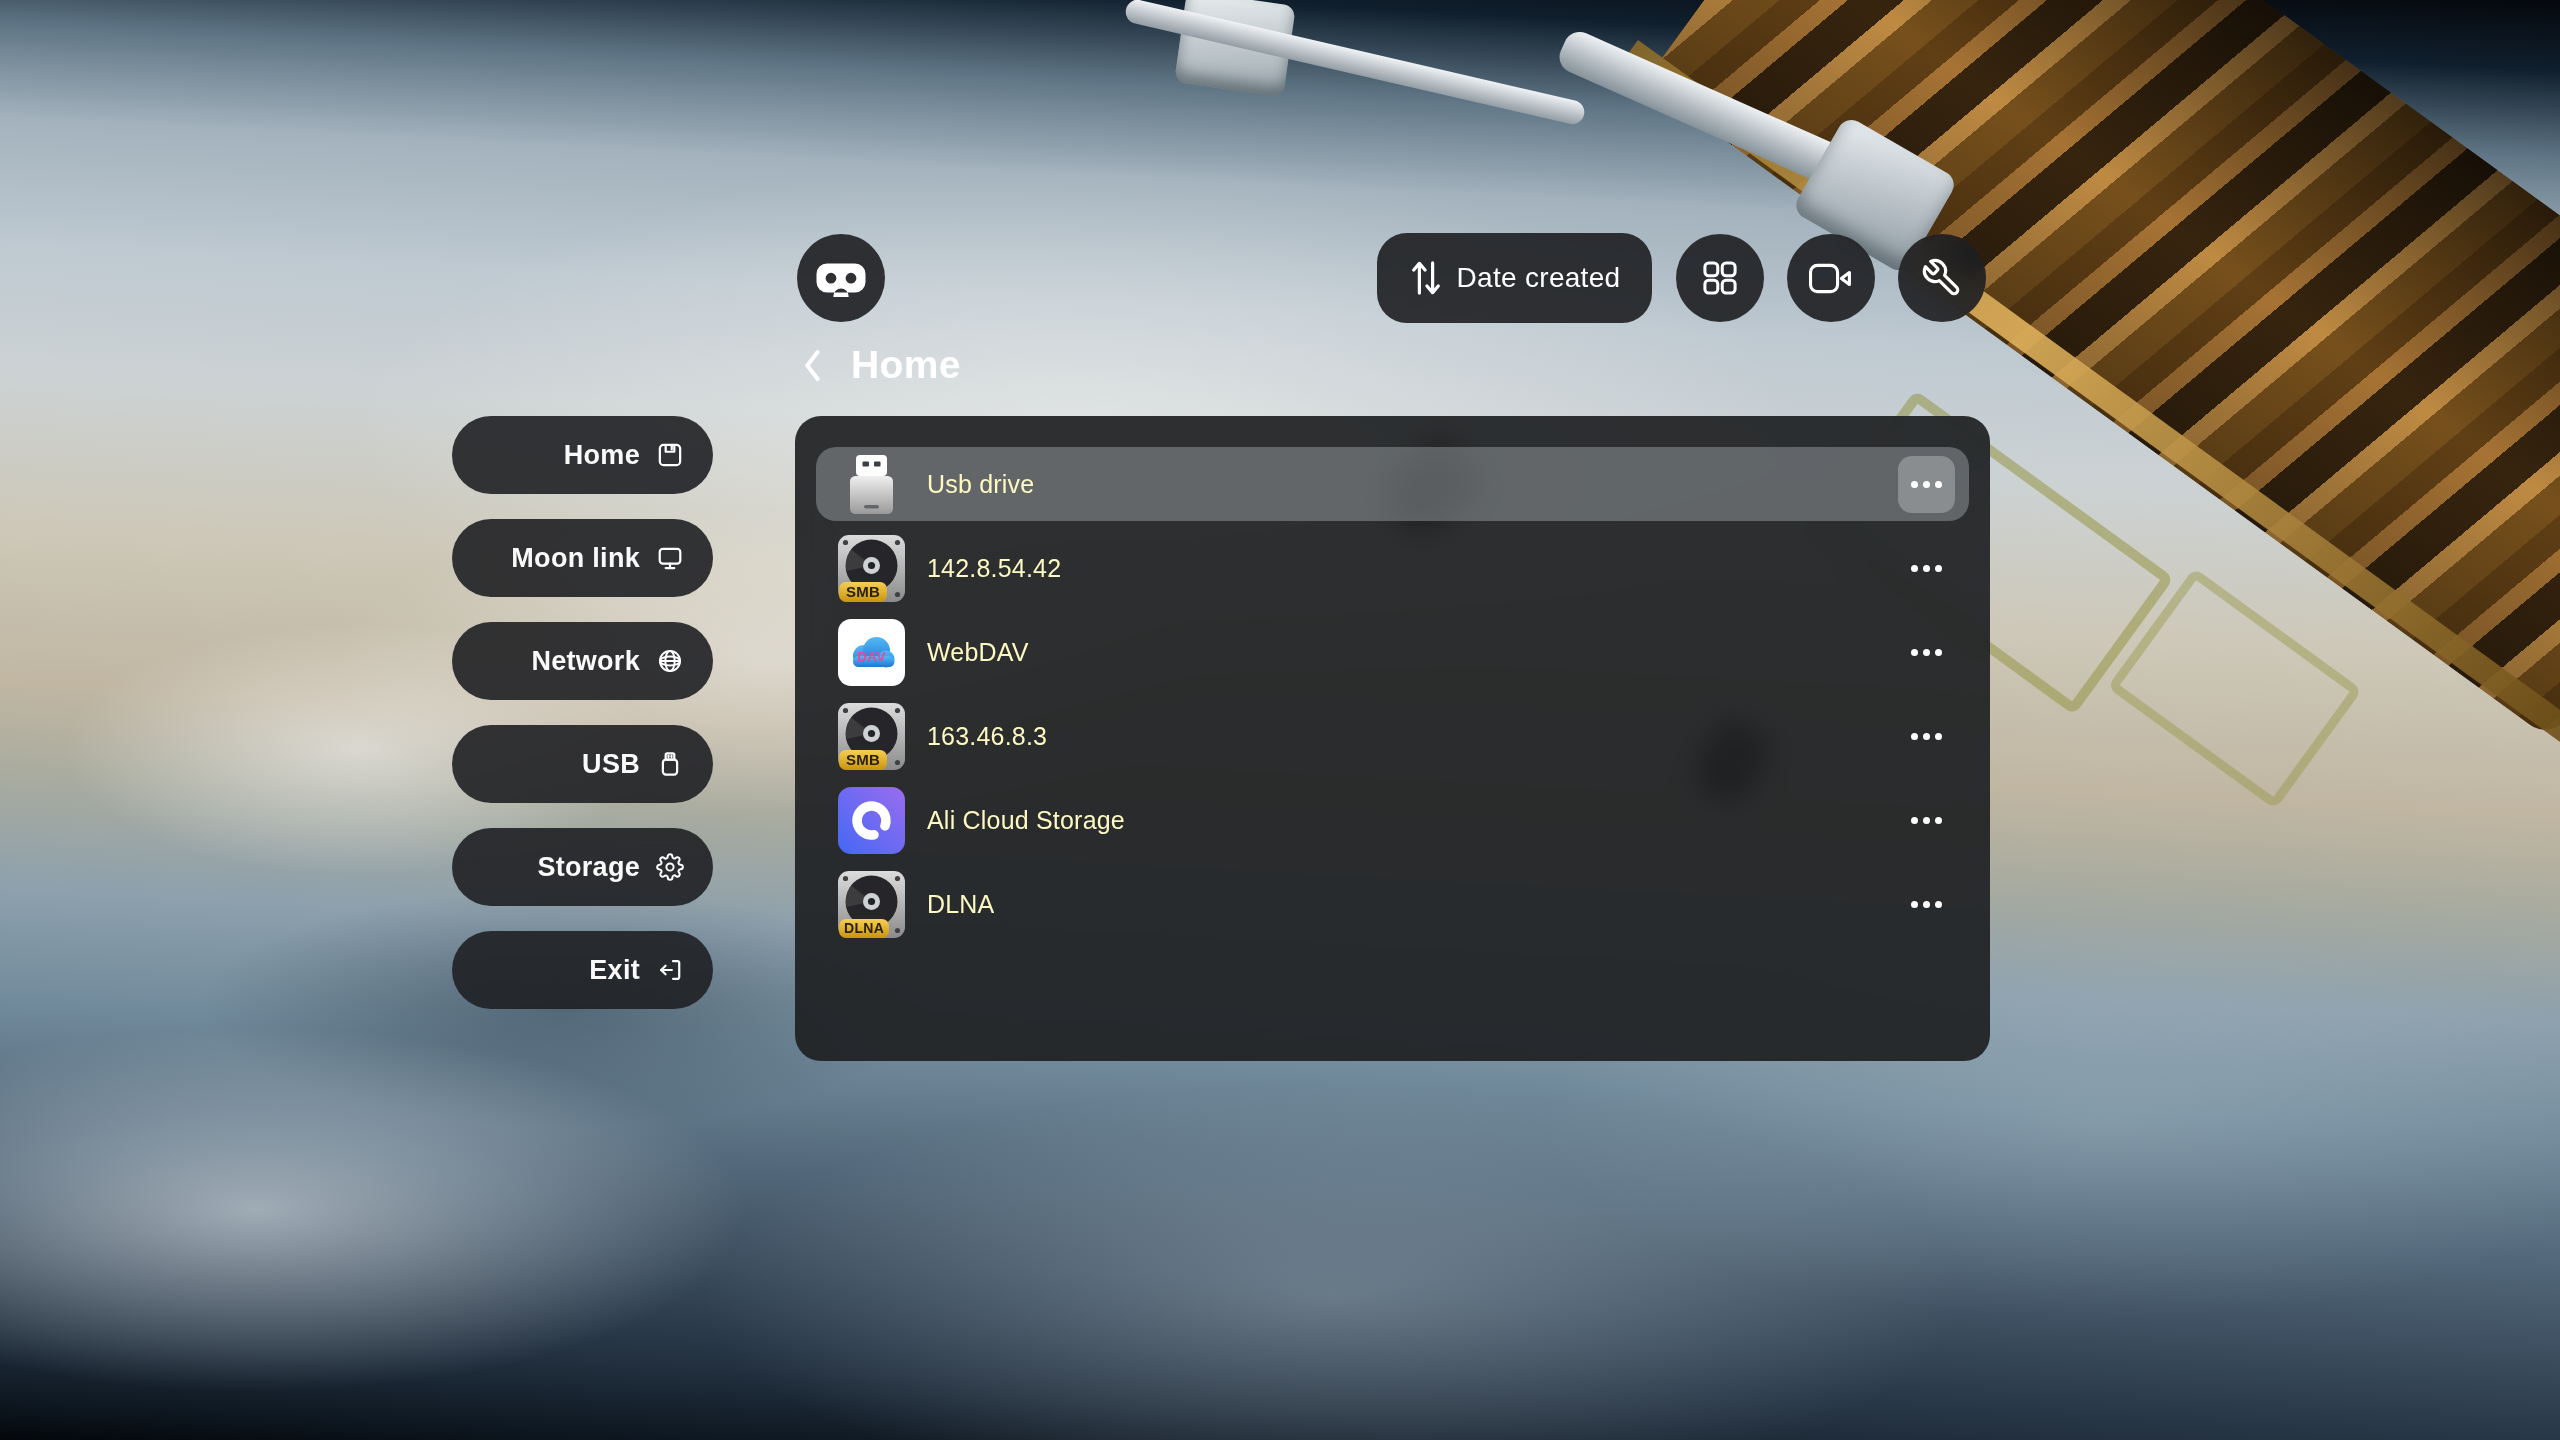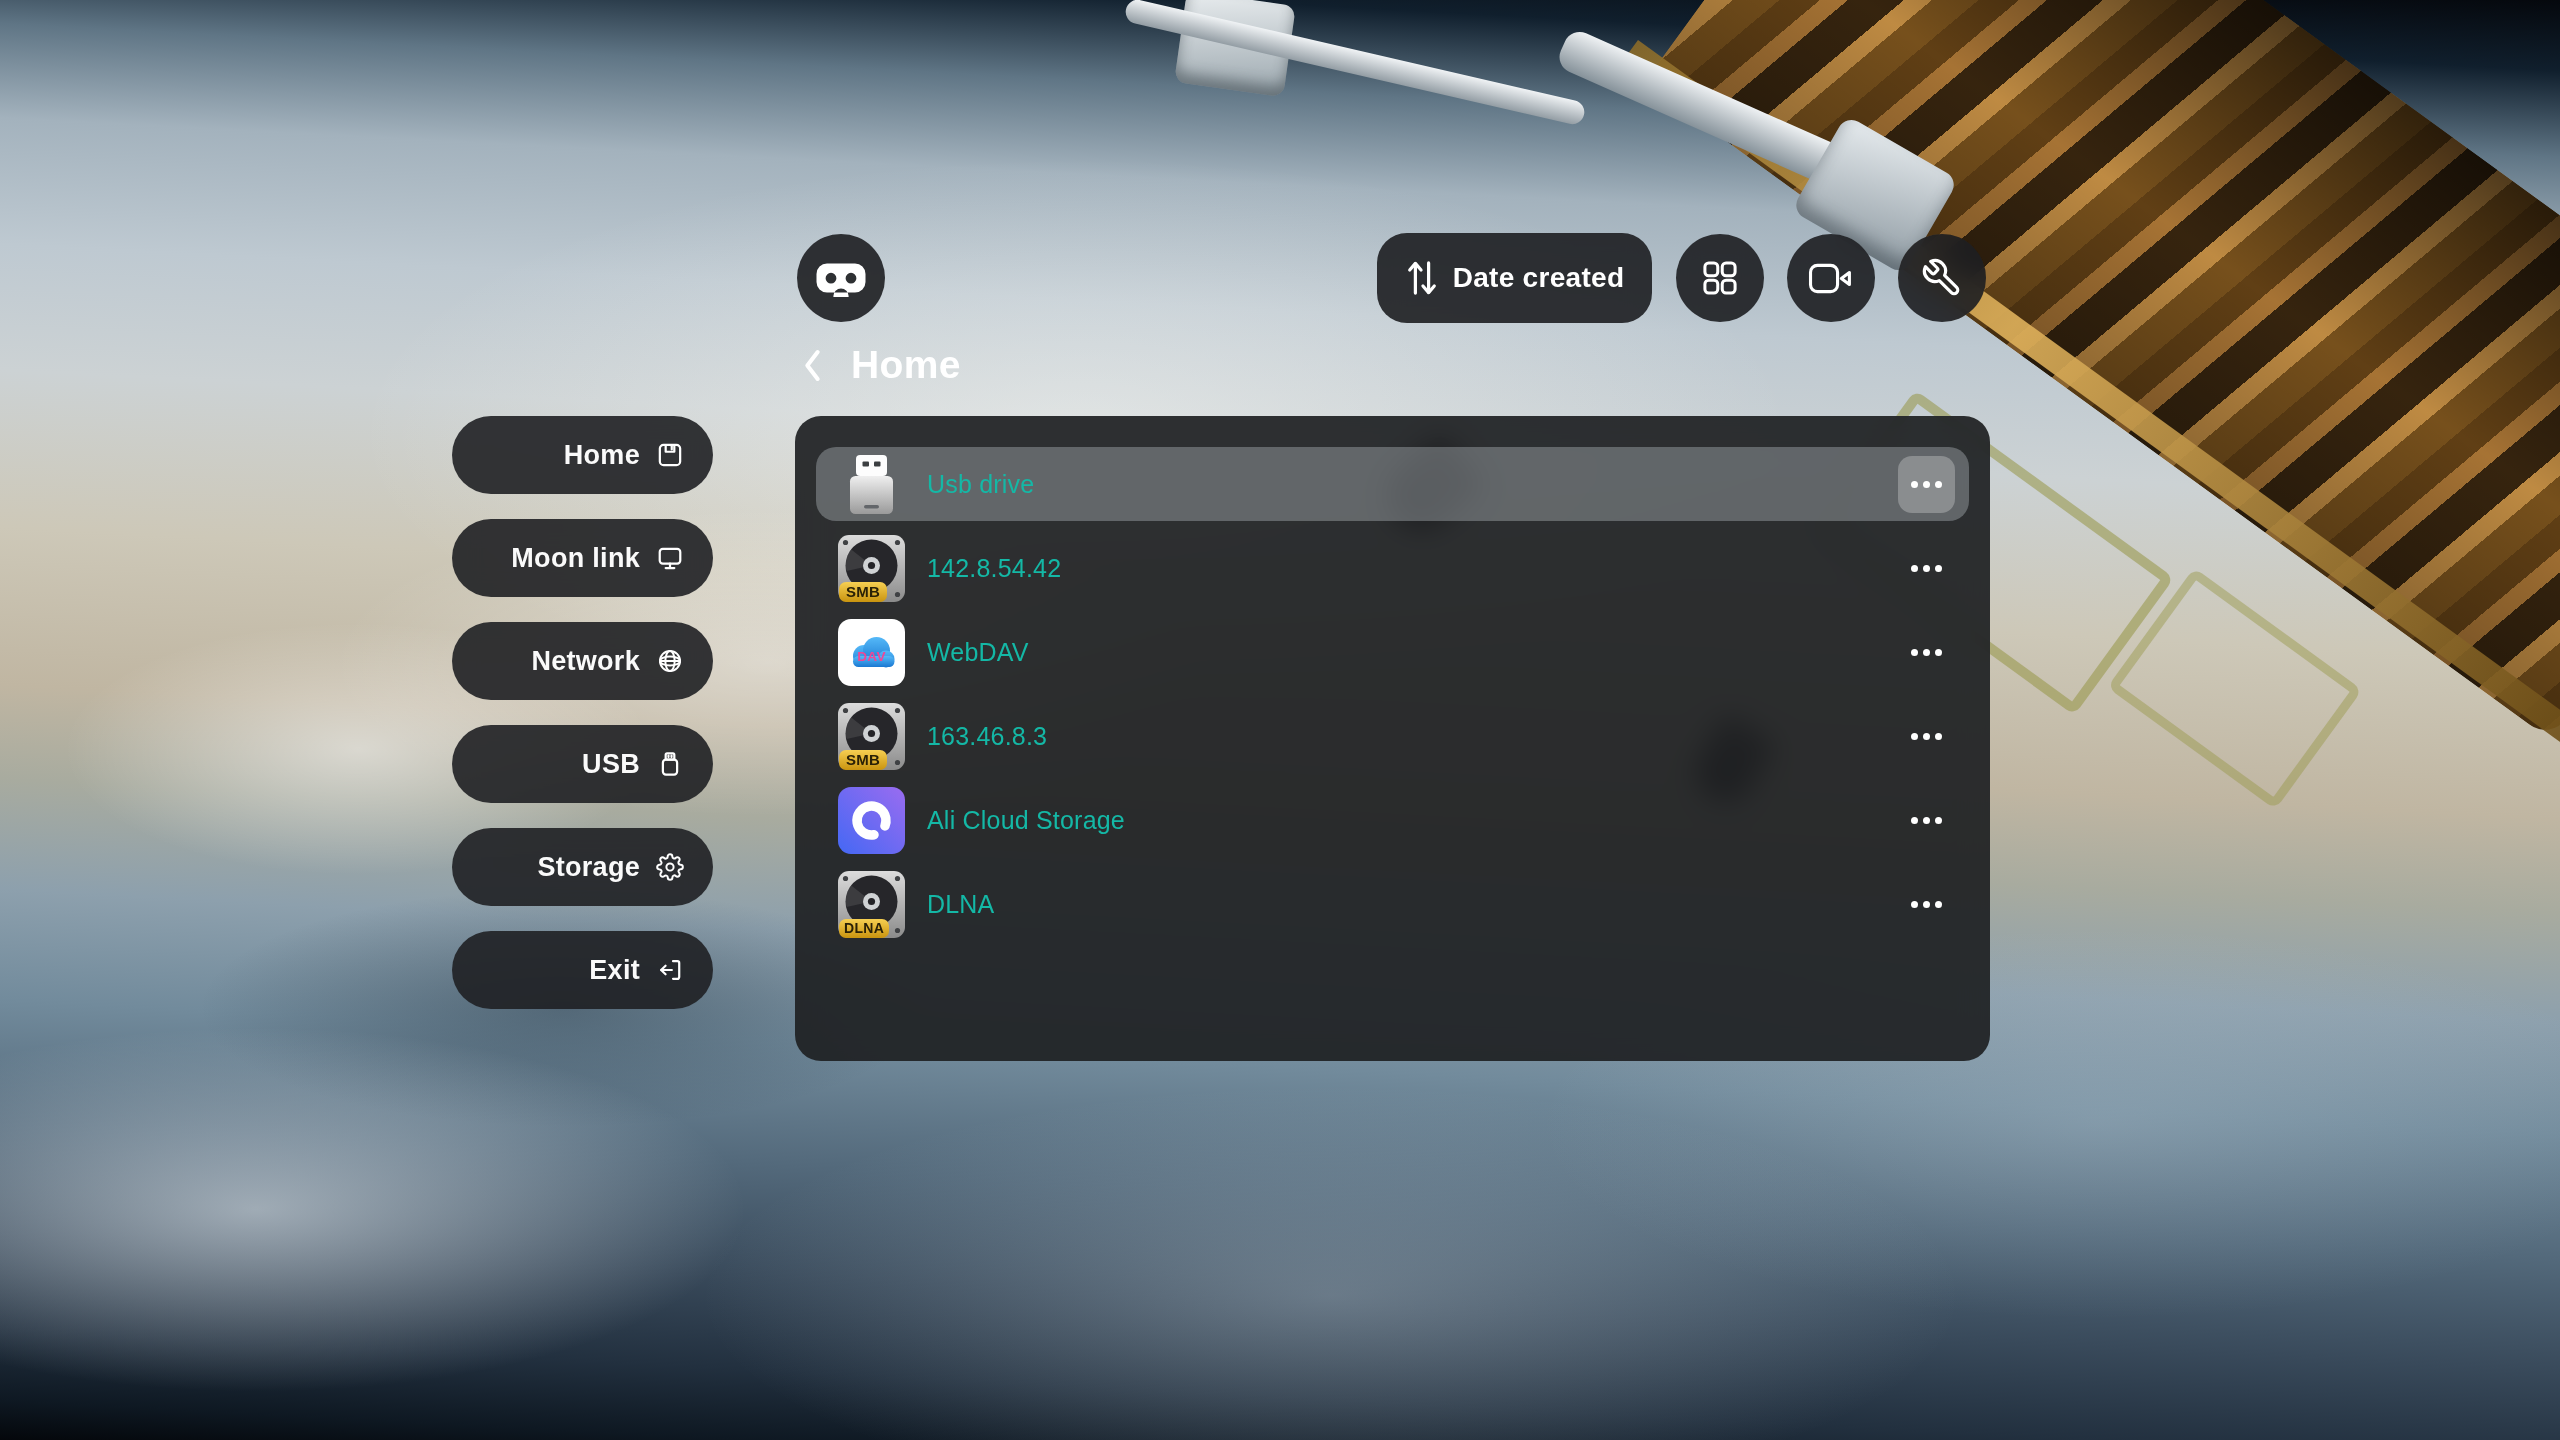--- a/index.html
+++ b/index.html
@@ -36,38 +36,38 @@
   .sat-nozzle2{position:absolute;left:560px;top:930px;width:60px;height:80px;background:linear-gradient(180deg,#322628,#120d10);border-radius:10px 10px 34px 34px;transform:rotate(-6deg);}
   .arm-wrap{left:1120px;top:-10px;width:1000px;height:330px;}
   .arm-seg1{position:absolute;left:0;top:60px;width:470px;height:24px;border-radius:12px;background:linear-gradient(180deg,#f0f3f5,#939da4);transform:rotate(13deg);}
   .arm-joint1{position:absolute;left:60px;top:8px;width:110px;height:92px;border-radius:12px;background:linear-gradient(170deg,#e9edef,#9aa6ad);transform:rotate(8deg);box-shadow:inset 0 -10px 14px rgba(40,50,58,.45);}
   .arm-seg2{position:absolute;left:430px;top:96px;width:300px;height:42px;border-radius:16px;background:linear-gradient(180deg,#eef1f3,#86929a);transform:rotate(24deg);}
   .arm-joint2{position:absolute;left:690px;top:150px;width:130px;height:110px;border-radius:14px;background:linear-gradient(165deg,#e6ebee,#8d99a1);transform:rotate(30deg);box-shadow:inset 0 -12px 16px rgba(40,50,58,.4);}
   
   .chip{background:rgba(29,30,33,.90);backdrop-filter:blur(12px);display:flex;align-items:center;justify-content:center;}
   .circle-btn{width:88px;height:88px;border-radius:50%;cursor:pointer;}
   .pill-sort{left:1377px;top:233px;width:275px;height:90px;border-radius:30px;gap:14px;cursor:pointer;
-    color:#fff;font-size:28px;font-weight:700;letter-spacing:.3px;}
+    color:#fff;font-size:28px;font-weight:400;letter-spacing:.3px;}
   .title-row{left:801px;top:340px;display:flex;align-items:center;gap:27px;height:50px;}
   .title-text{color:#fff;font-size:39px;font-weight:700;letter-spacing:.4px;}
   .back-btn{display:flex;align-items:center;cursor:pointer;}
   
   .sidebar{left:452px;top:416px;width:261px;display:flex;flex-direction:column;gap:25px;}
   .side-item{height:78px;border-radius:39px;background:rgba(31,32,35,.90);backdrop-filter:blur(12px);
     display:flex;align-items:center;justify-content:flex-end;gap:16px;padding-right:29px;cursor:pointer;}
   .side-label{color:#fafafa;font-size:27px;font-weight:600;letter-spacing:.3px;}
   .side-ic{width:28px;height:28px;display:flex;}
   
   .panel{left:795px;top:416px;width:1195px;height:645px;border-radius:26px;
     background:rgba(31,33,35,.93);backdrop-filter:blur(14px);padding-top:31px;box-sizing:border-box;}
   .row{height:74px;margin:0 21px 10px 21px;border-radius:20px;display:flex;align-items:center;
     padding:0 14px 0 19px;box-sizing:border-box;cursor:pointer;}
   .row.selected{background:rgba(158,164,168,.47);}
   .drive-ic{width:73px;height:73px;position:relative;flex:0 0 auto;}
-  .row-label{color:#14b8a6;font-size:25px;margin-left:19px;letter-spacing:.2px;}
+  .row-label{color:#fef9c3;font-size:25px;margin-left:19px;letter-spacing:.2px;}
   .more-zone{margin-left:auto;width:57px;height:57px;display:flex;align-items:center;justify-content:center;cursor:pointer;}
   .more-zone.boxed{border-radius:14px;background:#8a8d8f;}
   .dots{display:flex;gap:5px;}
   .dot{width:7px;height:7px;border-radius:50%;background:#fff;}
   .badge{position:absolute;left:4px;bottom:3px;border-radius:7px;padding:1px 7px 2px 7px;
     background:linear-gradient(180deg,#f6cf52,#c9940f);color:#2a2106;font-weight:700;font-size:15px;letter-spacing:.3px;}
   .badge.small{font-size:14px;padding:1px 5px 2px 5px;}
   .dav-label{position:absolute;left:0;right:0;top:33px;text-align:center;color:#ec4899;font-size:13.5px;font-weight:700;letter-spacing:.4px;}
   svg{display:block;}
 </style>

